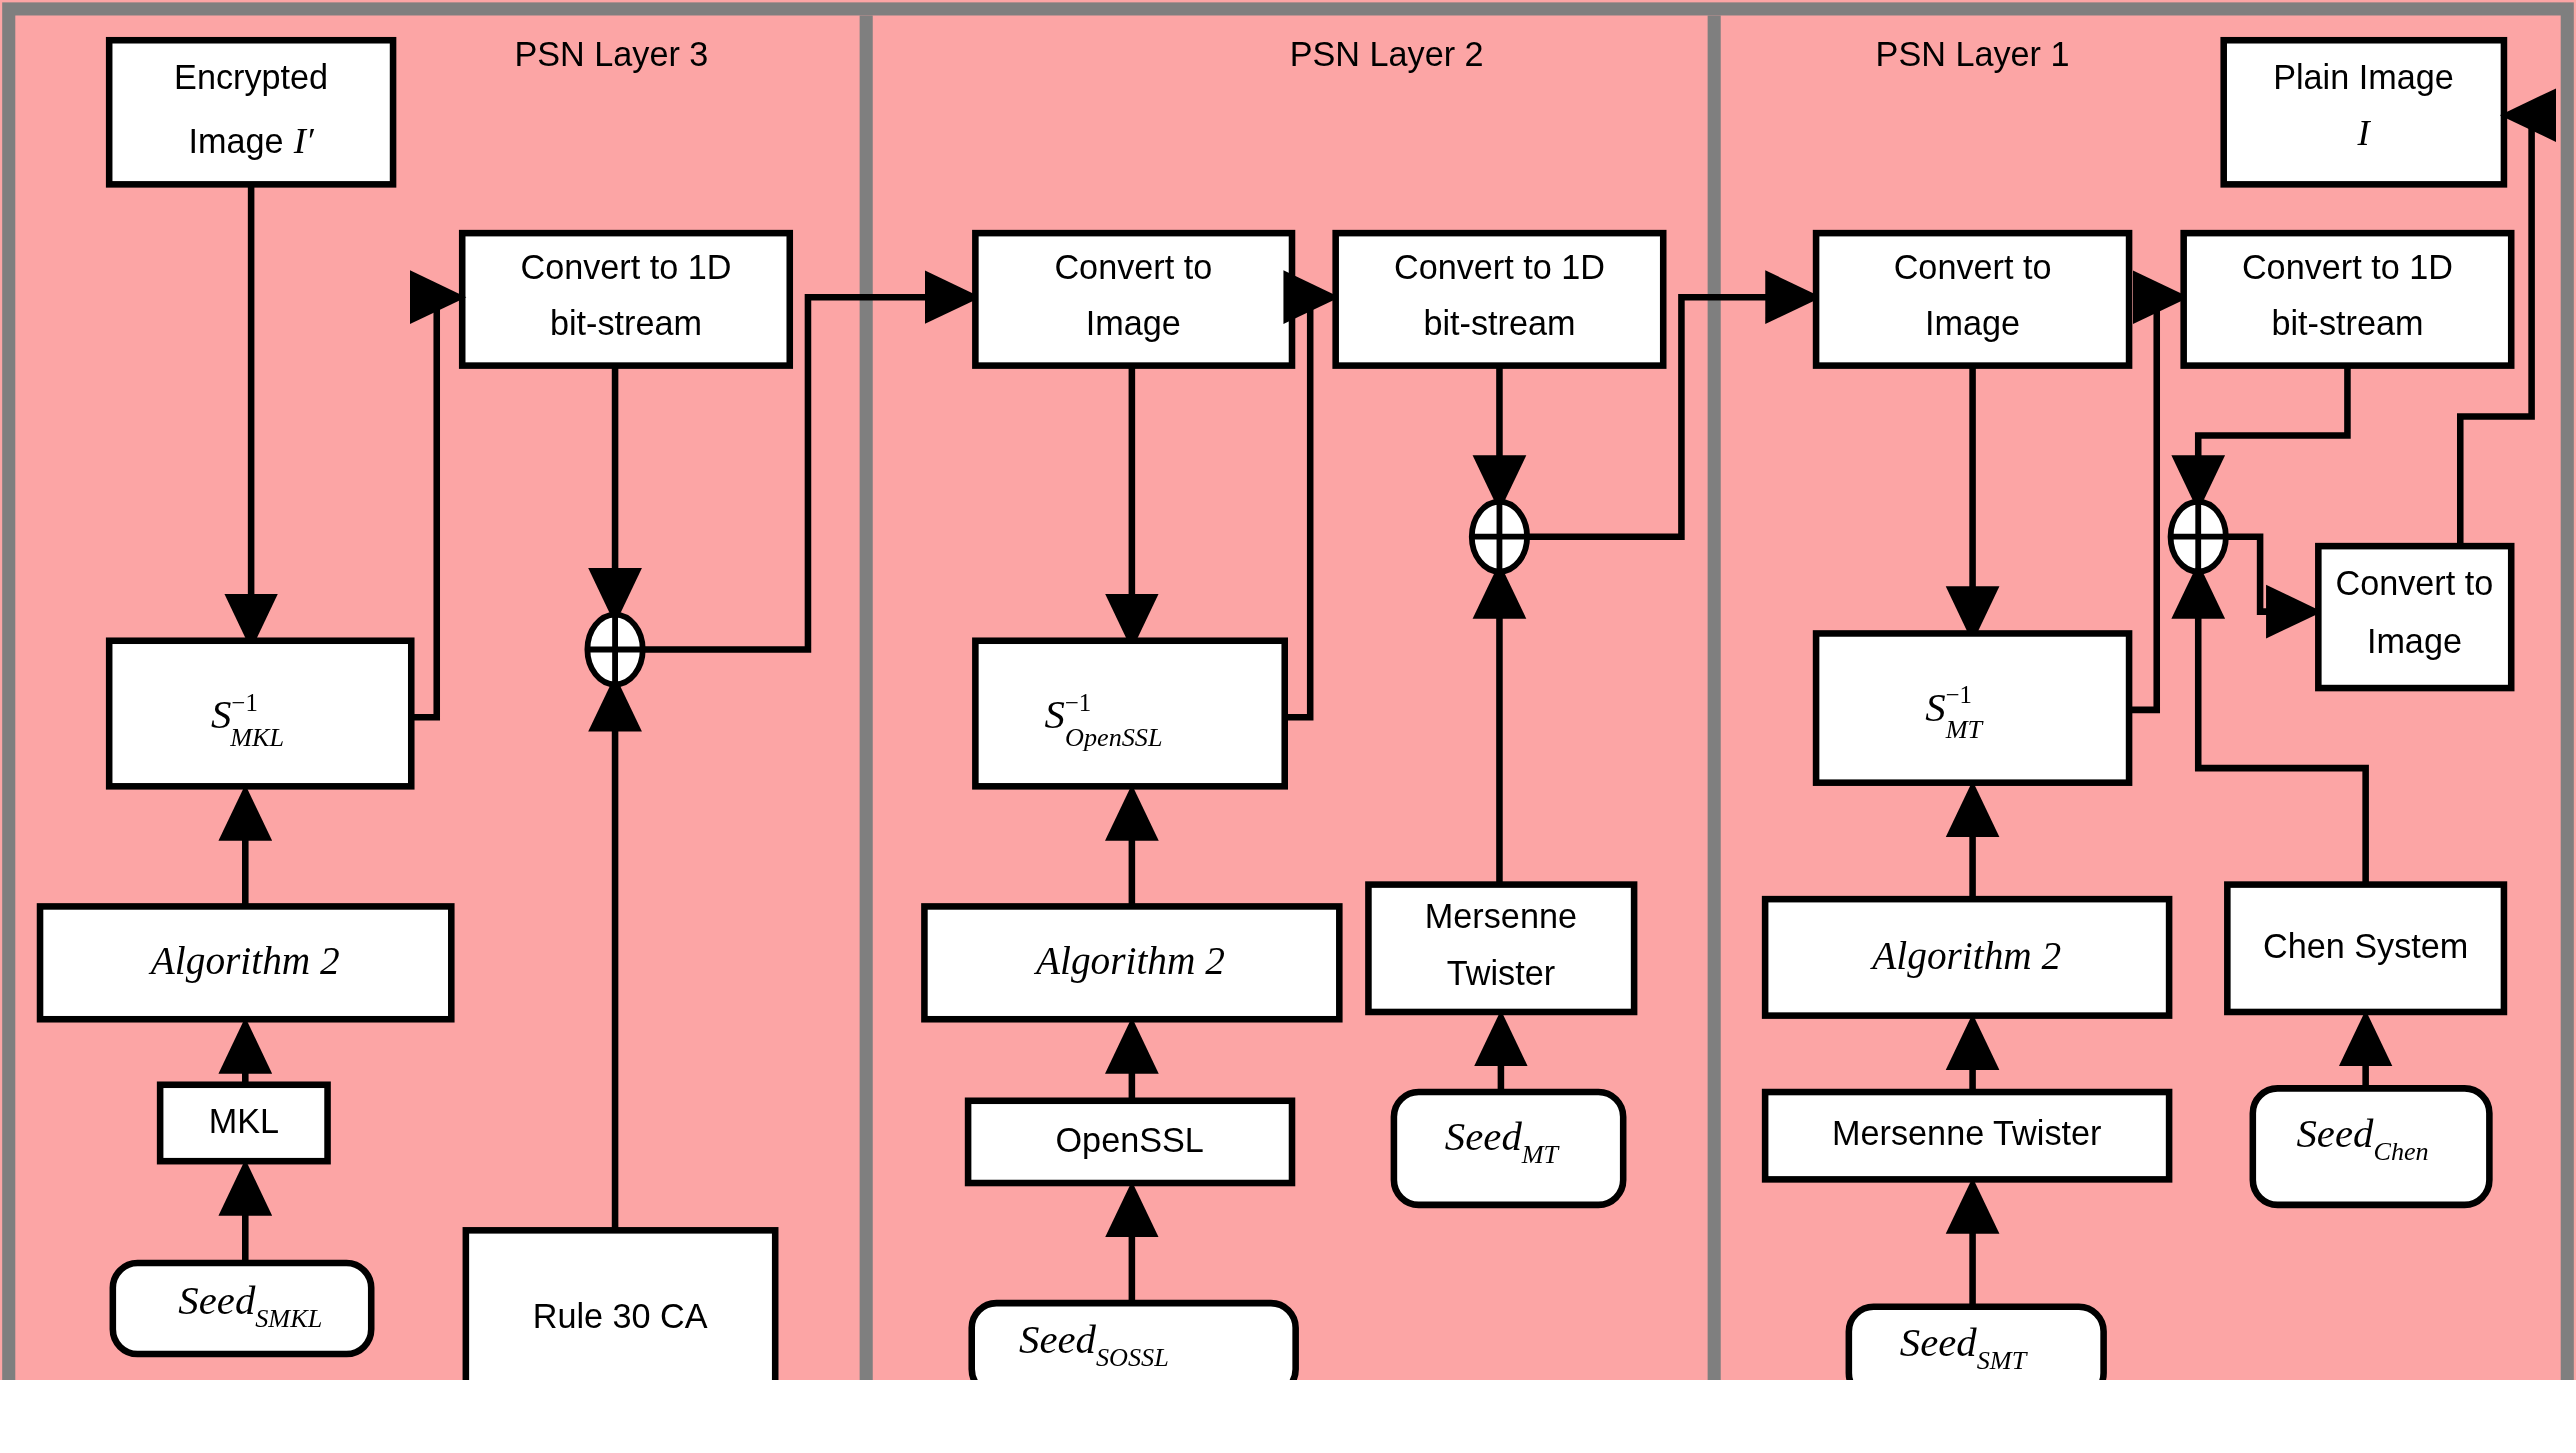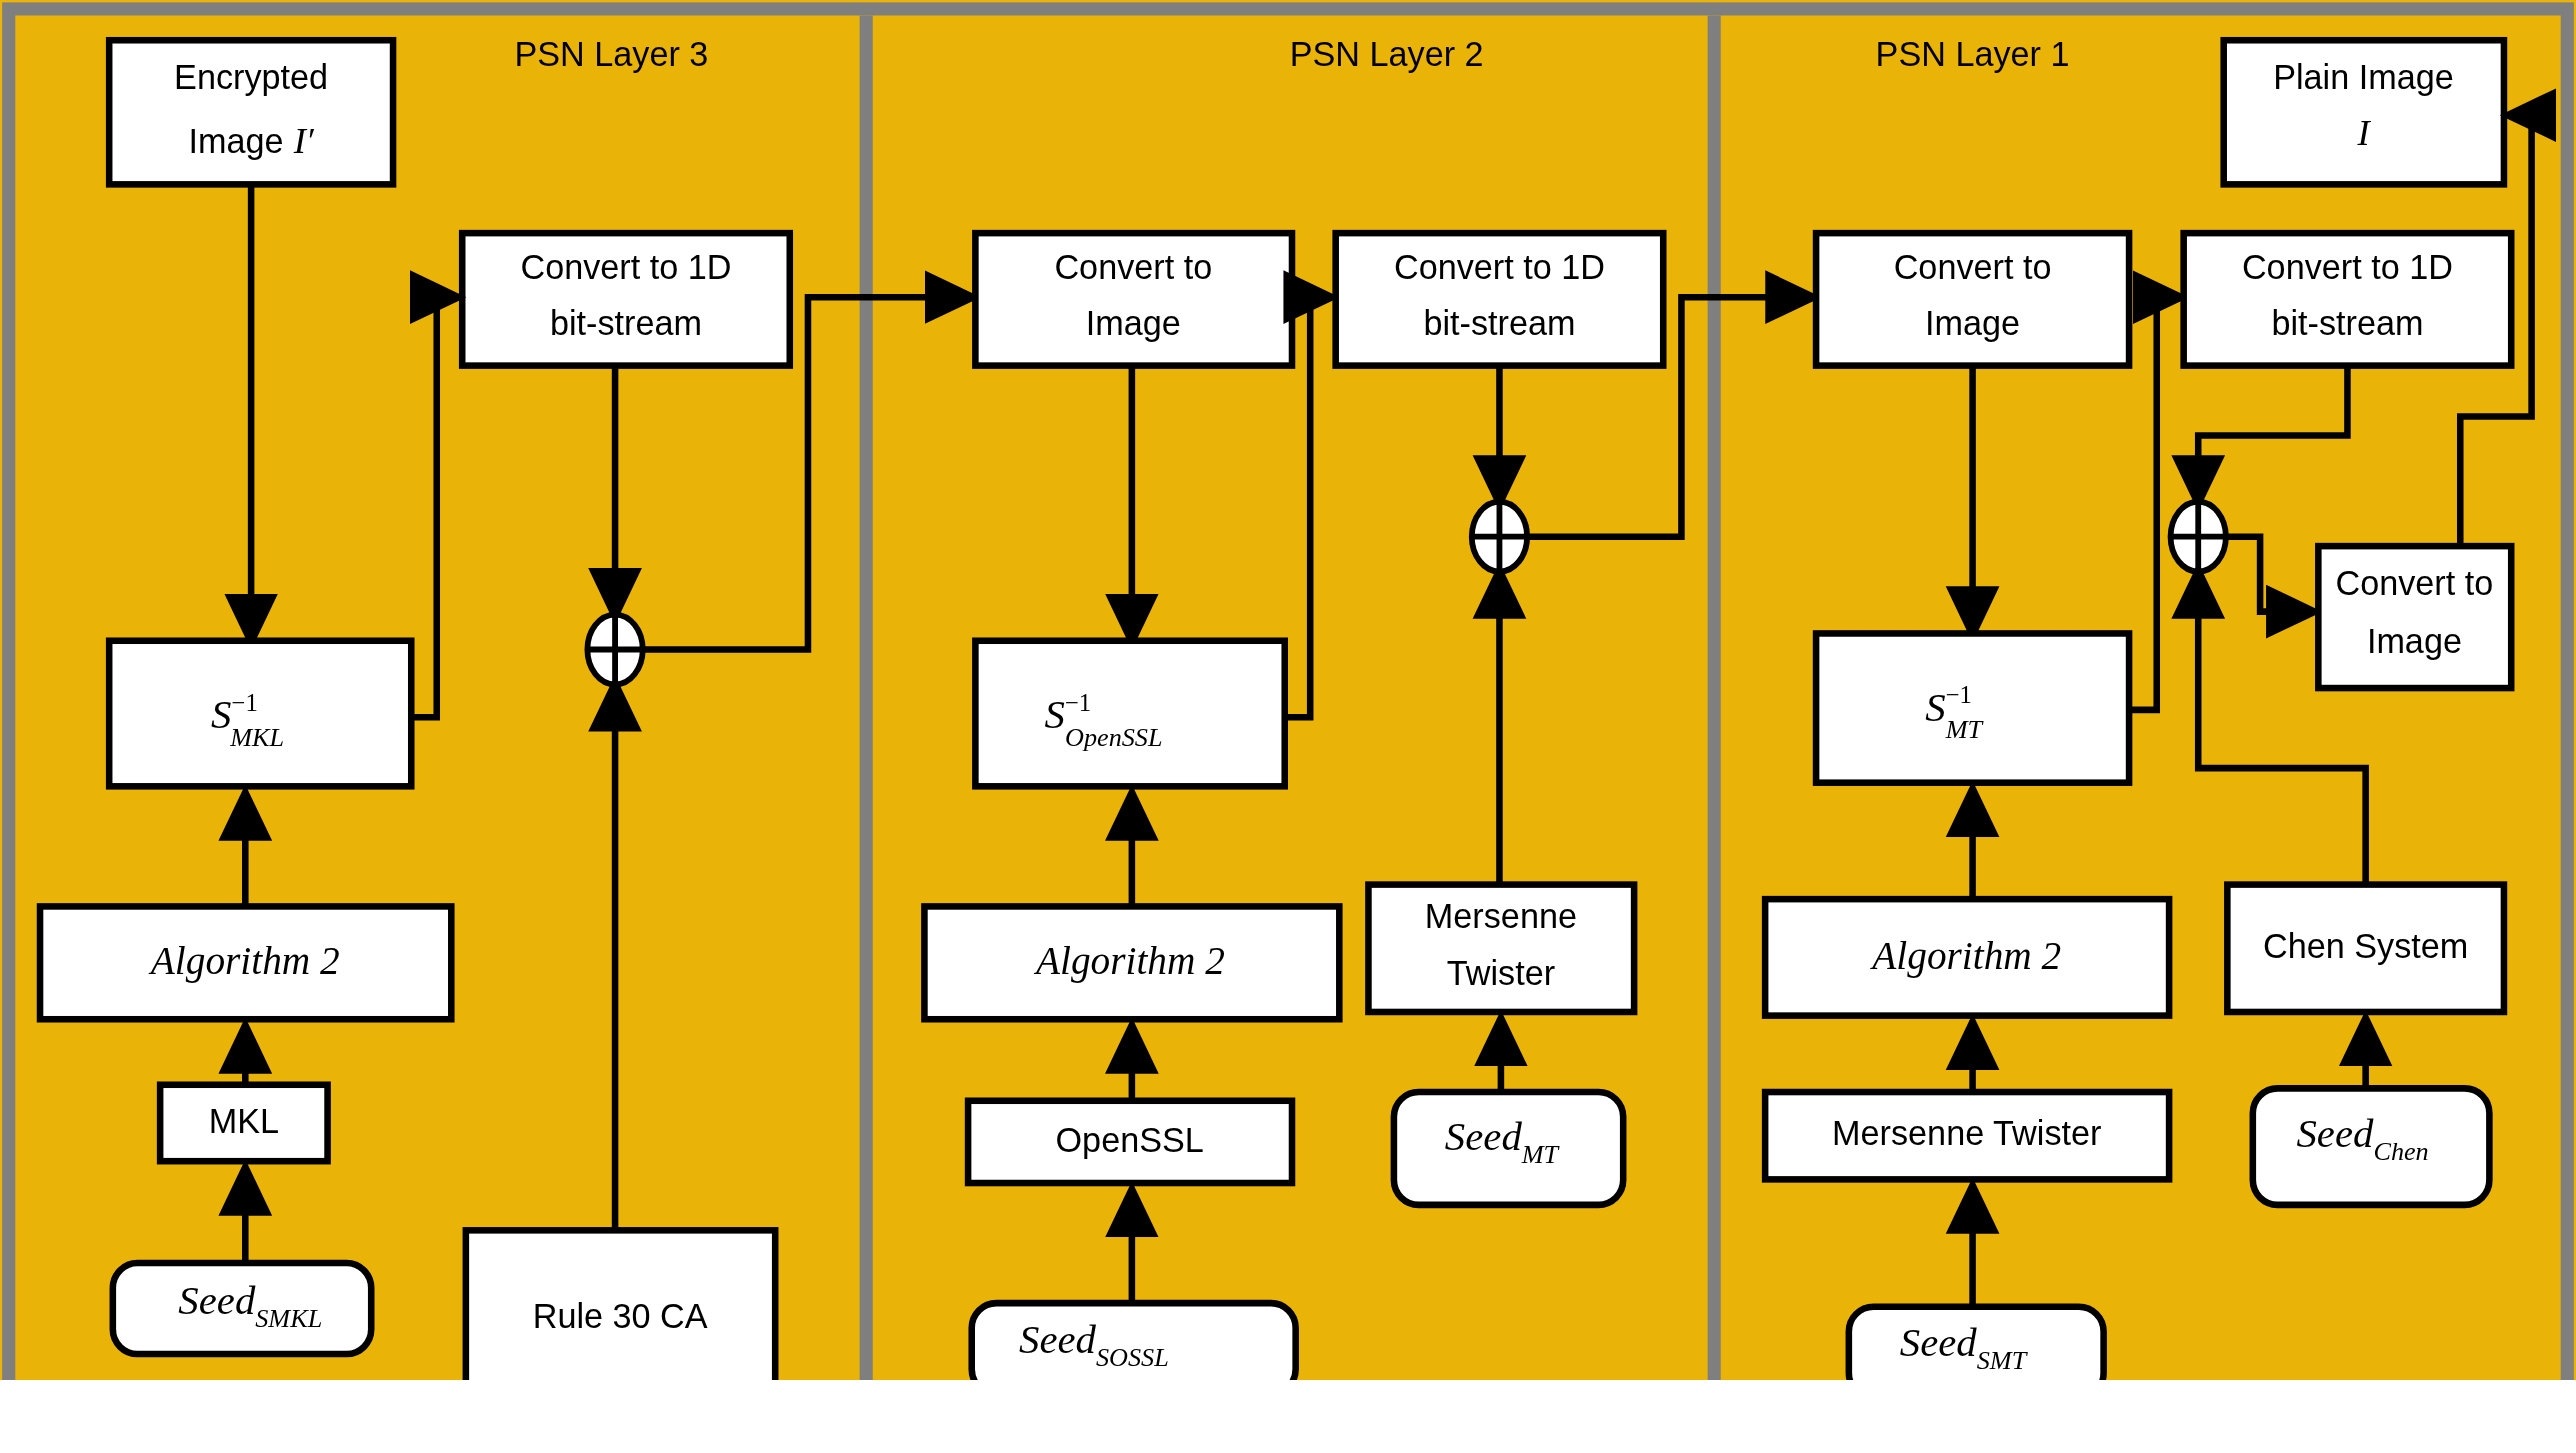--- a/index.html
+++ b/index.html
@@ -1,17 +1,17 @@
 <!DOCTYPE html>
 <html style="font-size:11.6px"><head>
 <meta charset="utf-8">
 <style>
   html,body{margin:0;padding:0;background:#ffffff;}
   body{font-family:"Liberation Sans", sans-serif;}
-  #stage{position:relative;width:2576px;height:1380px;background:#eab308;overflow:hidden;}
+  #stage{position:relative;width:2576px;height:1380px;background:#fca5a5;overflow:hidden;}
   svg#diagram{position:absolute;left:0;top:0;width:2576px;height:1454px;}
   .nodebox{fill:#ffffff;stroke:#000000;stroke-width:9;}
   .seedbox{fill:#ffffff;stroke:#000000;stroke-width:9;}
   .wire{stroke:#000000;stroke-width:9;fill:none;stroke-linecap:butt;stroke-linejoin:miter;}
   .xorc{fill:#ffffff;stroke:#000000;stroke-width:8;}
   .xorl{stroke:#000000;stroke-width:8;}
   .frameouter{fill:none;stroke:#7f7f7f;stroke-width:18;}
   .divider{stroke:#7f7f7f;stroke-width:18;}
   .lbl{font-family:"Liberation Sans", sans-serif;font-size:47px;fill:#000;text-anchor:middle;dominant-baseline:middle;}
   .lbl-panel{font-family:"Liberation Sans", sans-serif;font-size:47px;fill:#000;text-anchor:middle;dominant-baseline:middle;}

